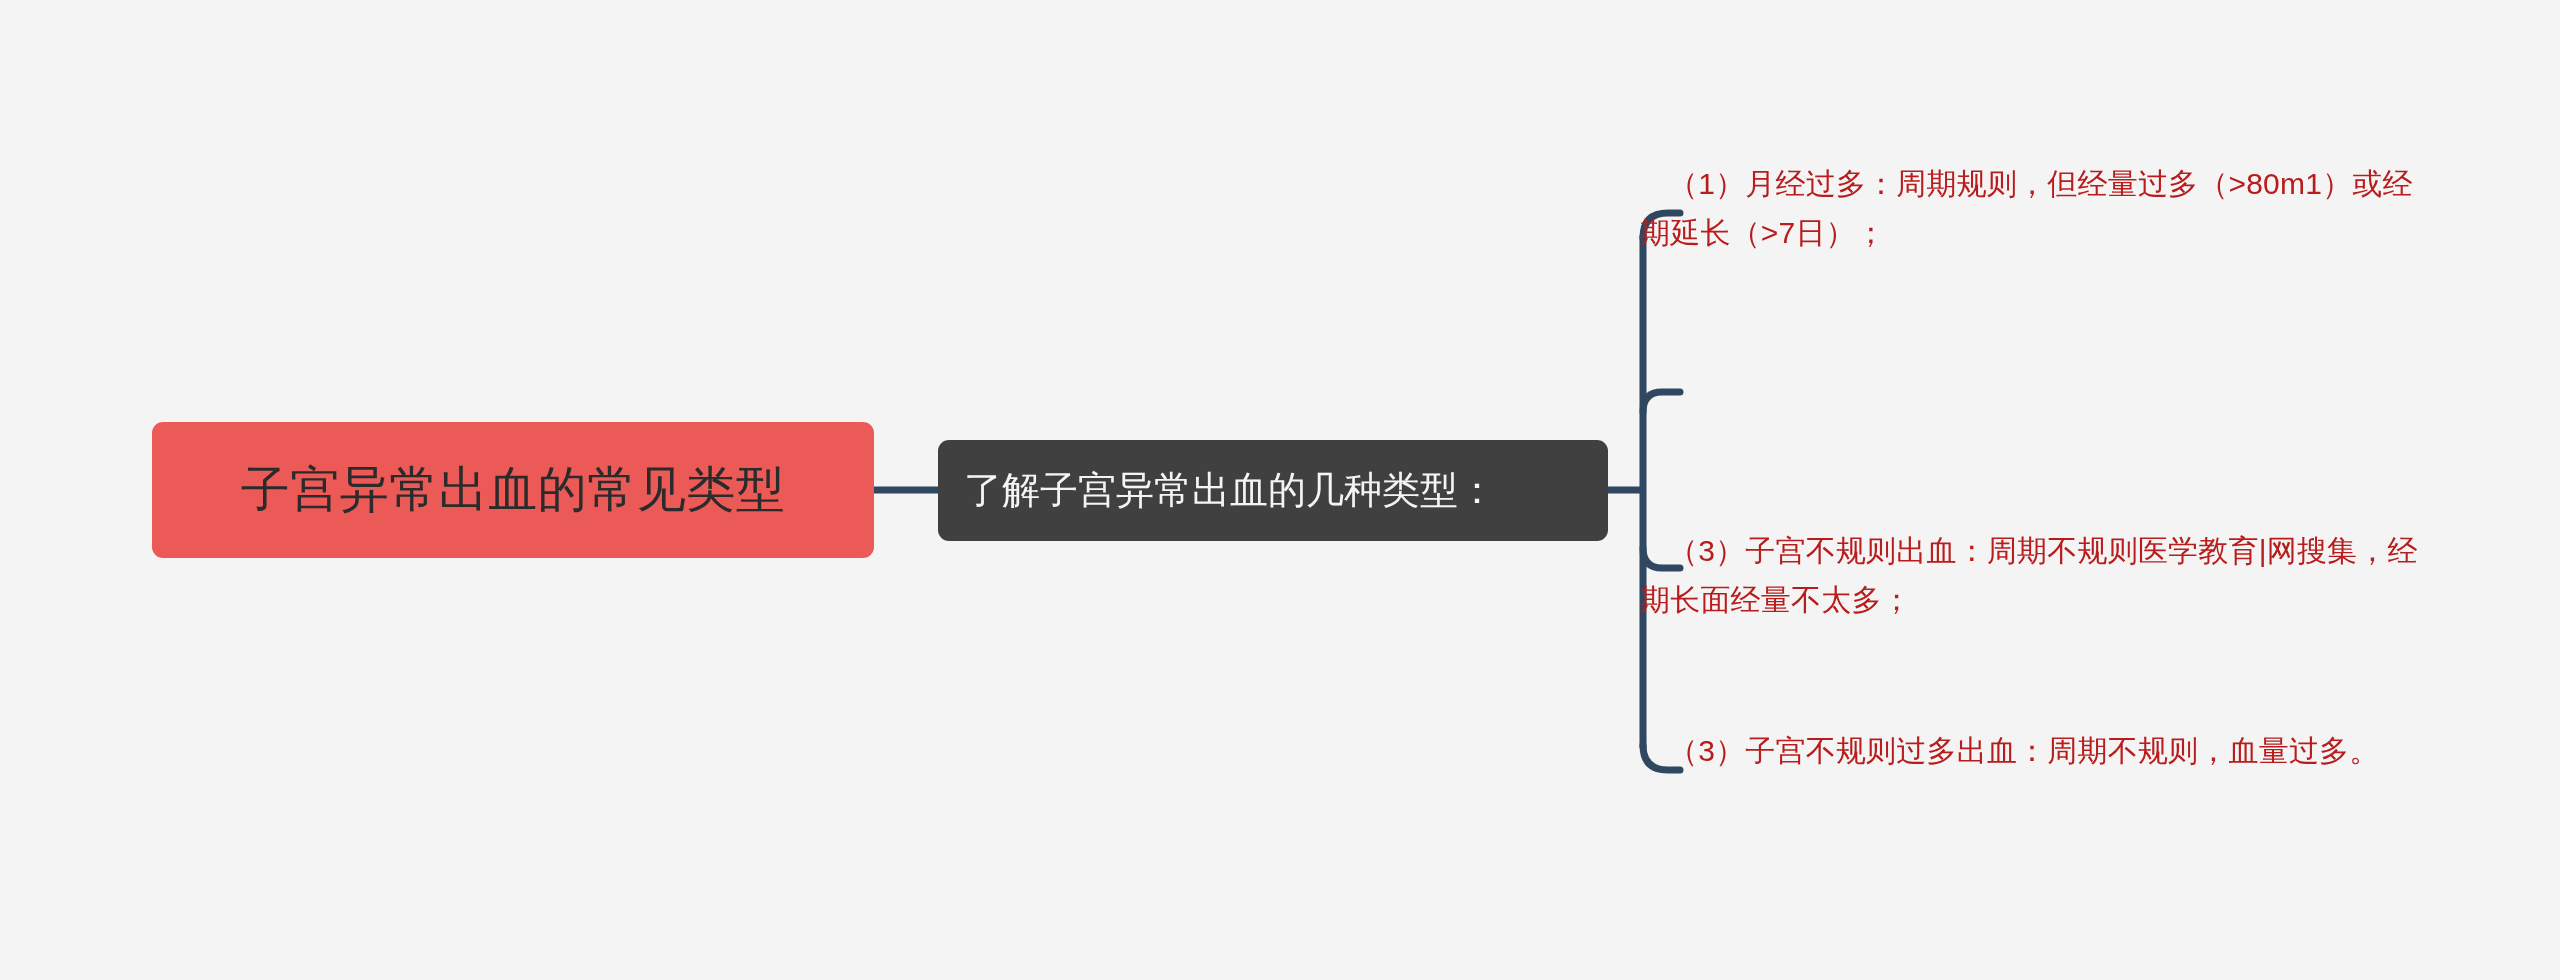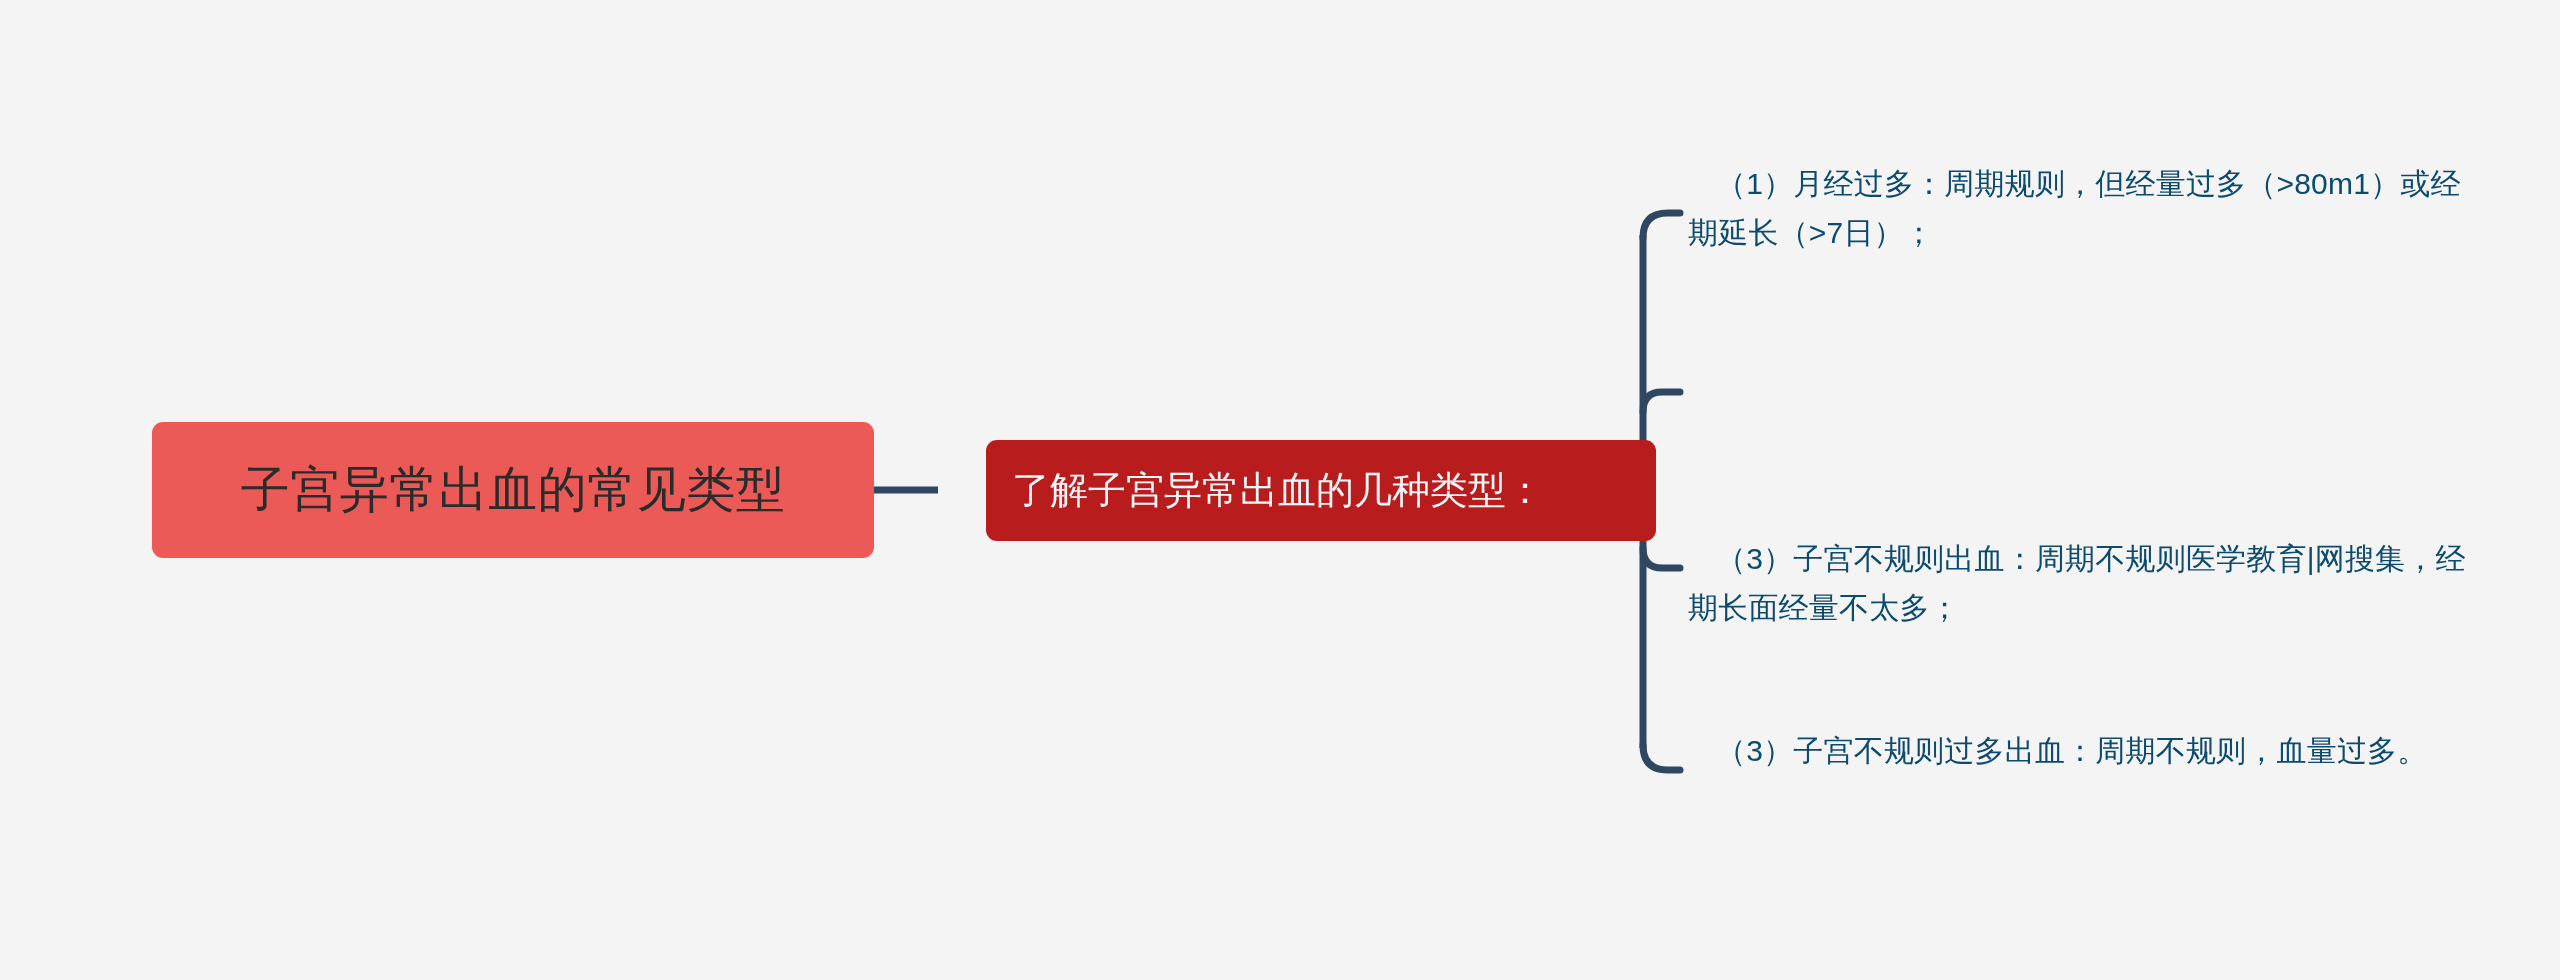--- a/index.html
+++ b/index.html
@@ -50,53 +50,53 @@
     color: #2b2b2b;
     font-size: 49px;
     line-height: 1.18;
     letter-spacing: 0.5px;
     white-space: nowrap;
   }
 
   
   .node-topic {
     position: absolute;
-    left: 986px;
+    left: 938px;
     top: 440px;
     width: 670px;
     height: 101px;
-    background: #b91c1c;
+    background: #404040;
     border-radius: 11px;
     display: flex;
     align-items: center;
     box-sizing: border-box;
     padding: 0 26px;
     font-family: Liberation Serif, serif;
   }
   .node-topic .node-text {
     color: #f2f4f6;
     font-size: 38px;
     line-height: 1.2;
     white-space: nowrap;
   }
 
   
   .leaf {
     position: absolute;
-    left: 1688px;
+    left: 1640px;
     width: 800px;
-    color: #0c4a6e;
+    color: #b91c1c;
     font-size: 30px;
     line-height: 1.62;
     letter-spacing: 0.2px;
     text-indent: 28px;
   }
   .leaf-1 { top: 160px; }
   .leaf-2 { top: 367px; }
-  .leaf-3 { top: 527px; margin-top: 8px; }
+  .leaf-3 { top: 527px; }
   .leaf-4 { top: 727px; }
 </style>
 </head>
 <body>
 
 <div id="mindmap">
 
   <svg id="connectors" viewBox="0 0 2560 980" width="2560" height="980" xmlns="http://www.w3.org/2000/svg">
 
     <path d="M 874 490 L 938 490" fill="none" stroke="#2f4760" stroke-width="7" stroke-linecap="butt"></path>

